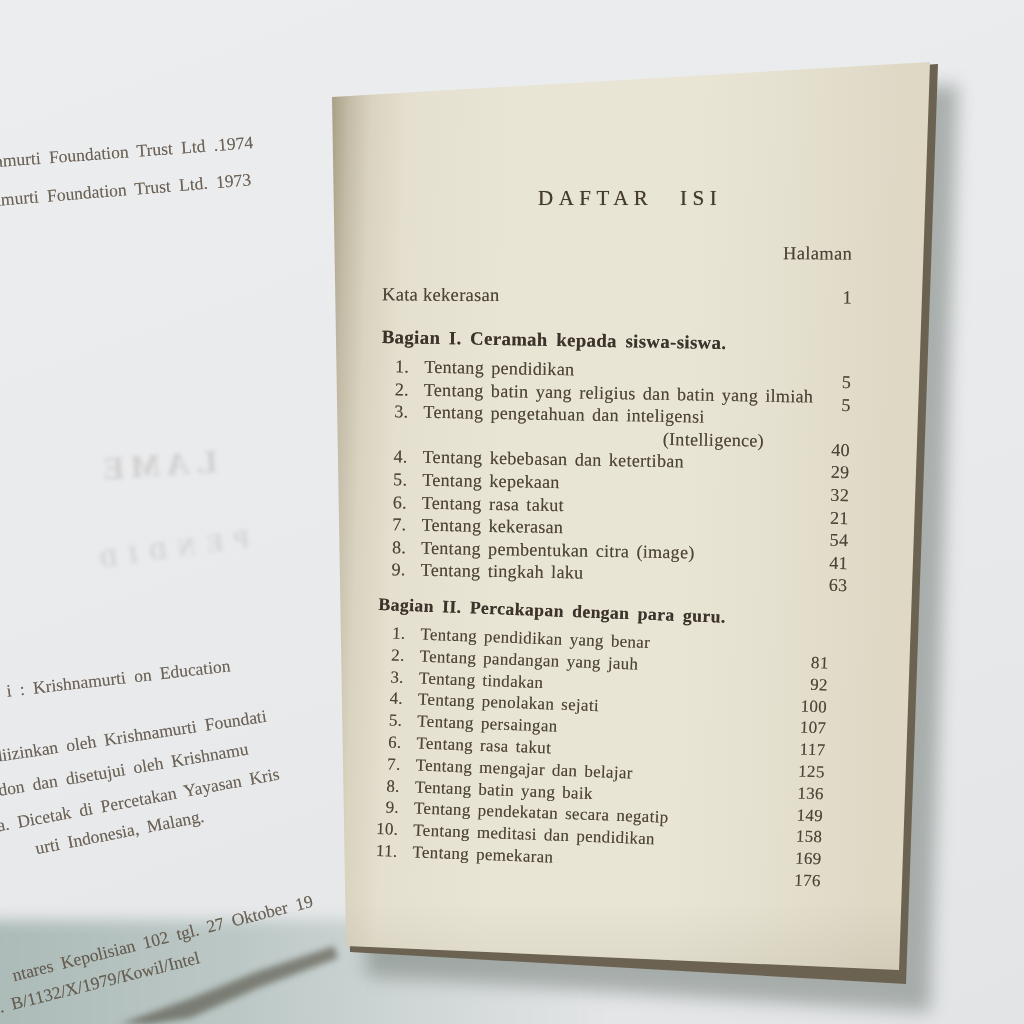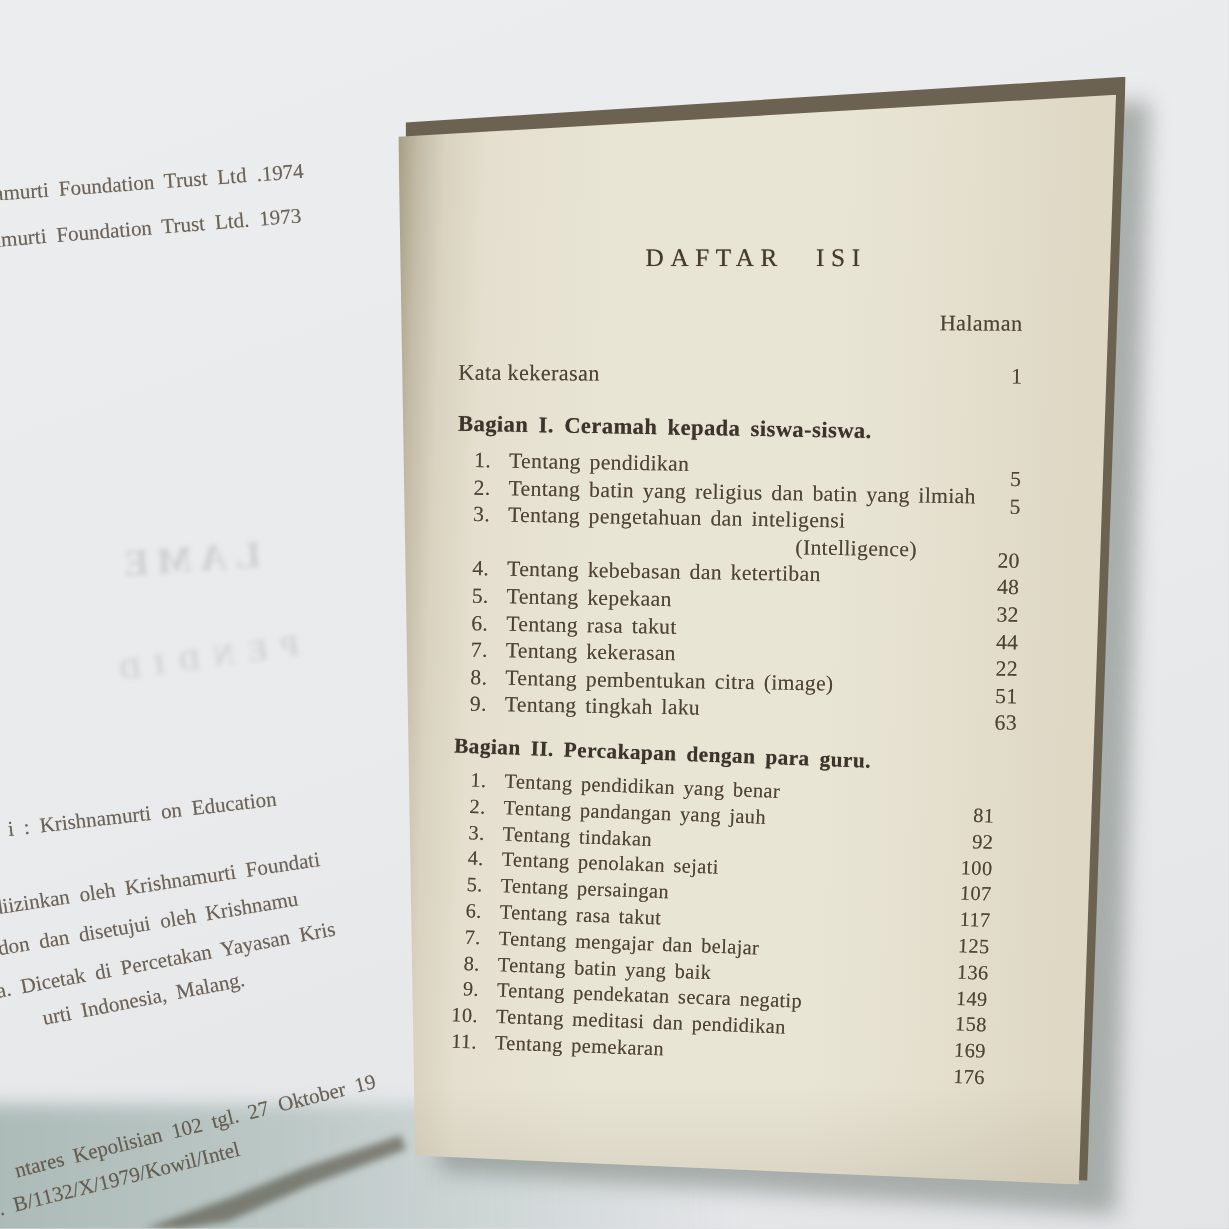--- a/index.html
+++ b/index.html
@@ -26,21 +26,21 @@
     color:#574c3e;}
   .left-underedge{position:absolute;inset:0;background:rgba(70,63,50,.55);
     clip-path:polygon(334px 946px,338px 958px,258px 988px,190px 1018px,150px 1024px,120px 1024px,192px 998px,256px 972px);}
   .fx-soft{position:absolute;inset:0;filter:blur(3px);}
   
   .right-page{position:absolute;inset:0;
     clip-path:polygon(332px 97px,930px 62px,899px 970px,346px 946px);
     background:
       linear-gradient(to bottom,rgba(0,0,0,0) 88%,rgba(90,78,58,.14) 99%),
       linear-gradient(92deg,#a3997f 332px,#c3bba6 352px,#d9d3c0 375px,#e4dfce 410px,#e9e5d5 520px,#e9e5d5 700px,#e3decc 830px,#ded8c5 905px);
-    color:#4e4337;margin-top:17px;}
+    color:#4e4337;}
   .rp-text{text-shadow:0 0 .5px rgba(78,67,53,.55);letter-spacing:.3px;}
   .daftar{position:absolute;left:538px;top:186px;font-size:21px;letter-spacing:5.5px;word-spacing:16px;color:#443a2e;text-shadow:0 0 .7px rgba(68,58,46,.7);}
   .halaman{position:absolute;left:382px;top:242px;width:470px;text-align:right;font-size:18.5px;transform:rotate(.4deg);}
   .kata-row{position:absolute;left:382px;top:286px;width:470px;display:flex;justify-content:space-between;font-size:18.5px;transform:rotate(.4deg);}
   .section{position:absolute;transform-origin:0 0;}
   .sec1{left:382px;top:324px;width:470px;transform:rotate(1deg);font-size:18px;--lh:22.6px;--pgoff:8px;}
   .sec2{left:379px;top:591px;width:452px;transform:rotate(2.1deg);font-size:17px;--lh:21.8px;--pgoff:14px;}
   .sec-heading{font-weight:bold;color:#3c332a;font-size:1.04em;line-height:26px;letter-spacing:.4px;word-spacing:3.5px;text-shadow:0 0 .6px rgba(60,51,42,.65);}
   .rows{margin-top:5px;padding-right:46px;}
   .row{display:flex;line-height:var(--lh);word-spacing:2.5px;}
@@ -154,26 +154,26 @@
           </div>
           <div class="row">
             <span class="no">9.</span>
             <span class="t">Tentang tingkah laku</span>
           </div>
         </div>
       <div class="pages">
           <div class="pg">5</div>
           <div class="pg">5</div>
           <div class="pg">&nbsp;</div>
-          <div class="pg">20</div>
-          <div class="pg">48</div>
+          <div class="pg">40</div>
+          <div class="pg">29</div>
           <div class="pg">32</div>
-          <div class="pg">44</div>
-          <div class="pg">22</div>
-          <div class="pg">51</div>
+          <div class="pg">21</div>
+          <div class="pg">54</div>
+          <div class="pg">41</div>
           <div class="pg">63</div>
         </div>
     </div>
 
     <div class="section sec2">
       <div class="sec-heading">Bagian II.   Percakapan dengan para guru.</div>
       <div class="rows">
           <div class="row">
             <span class="no">1.</span>
             <span class="t">Tentang pendidikan yang benar</span>

